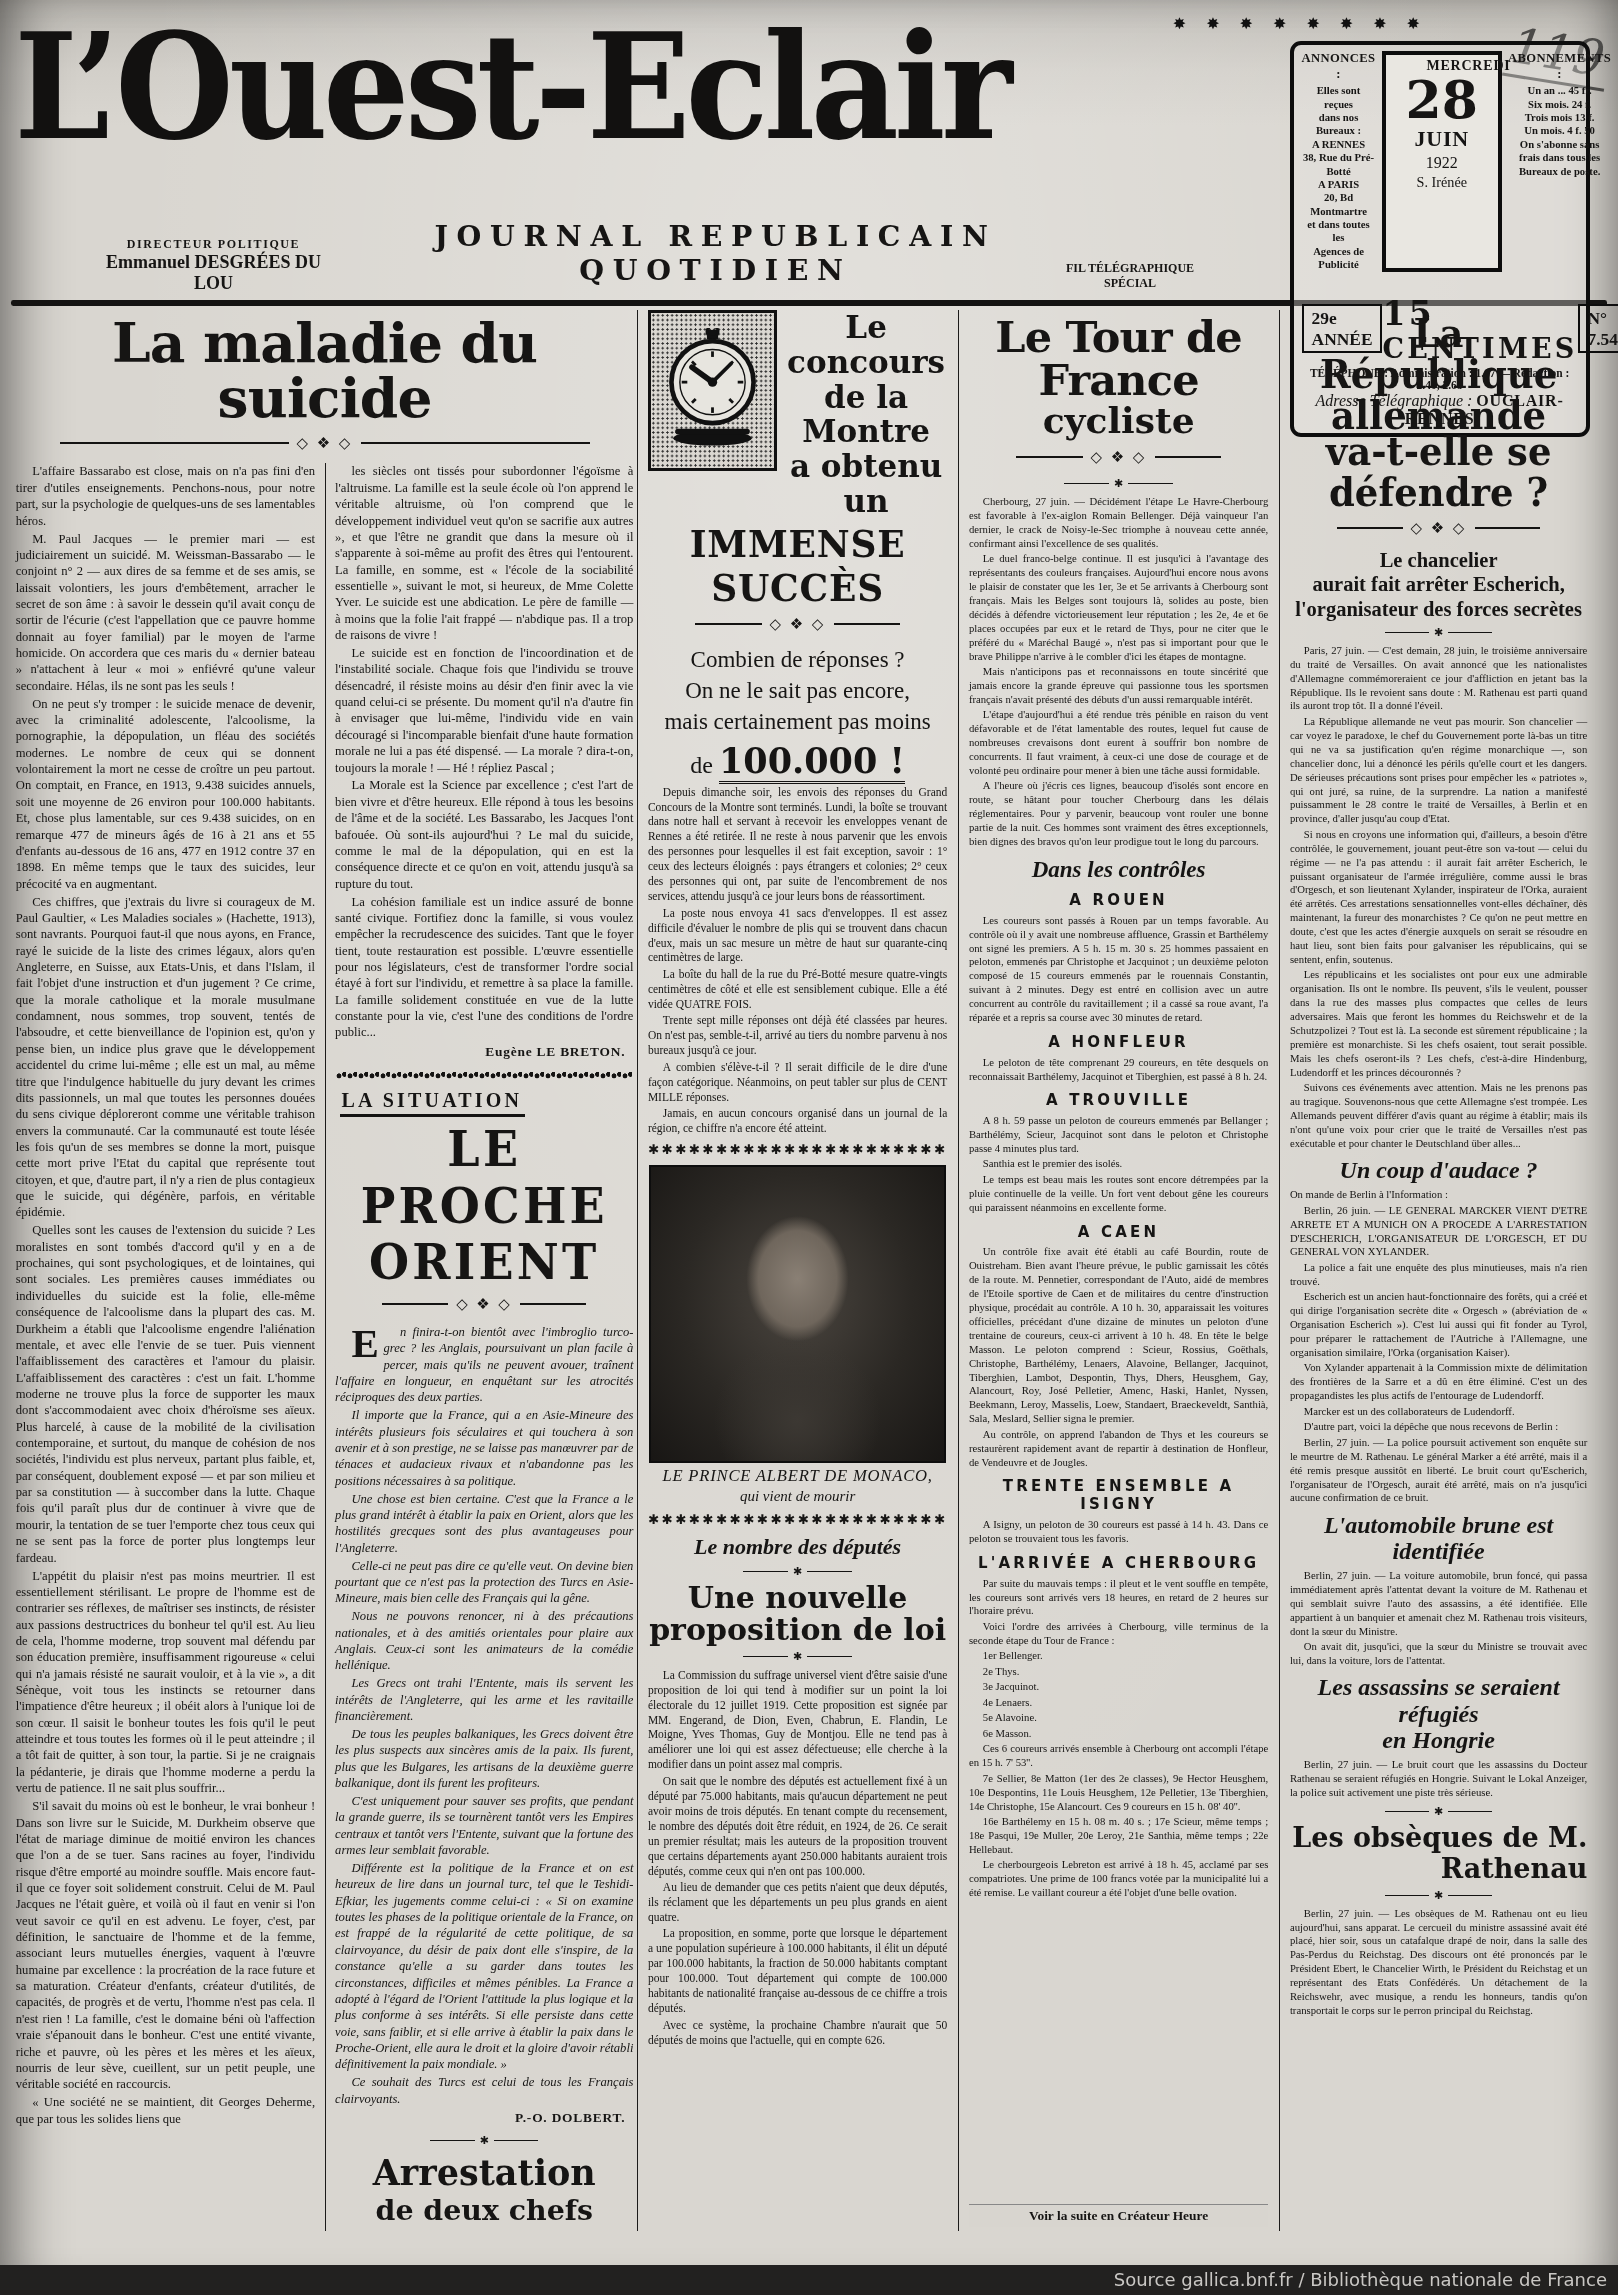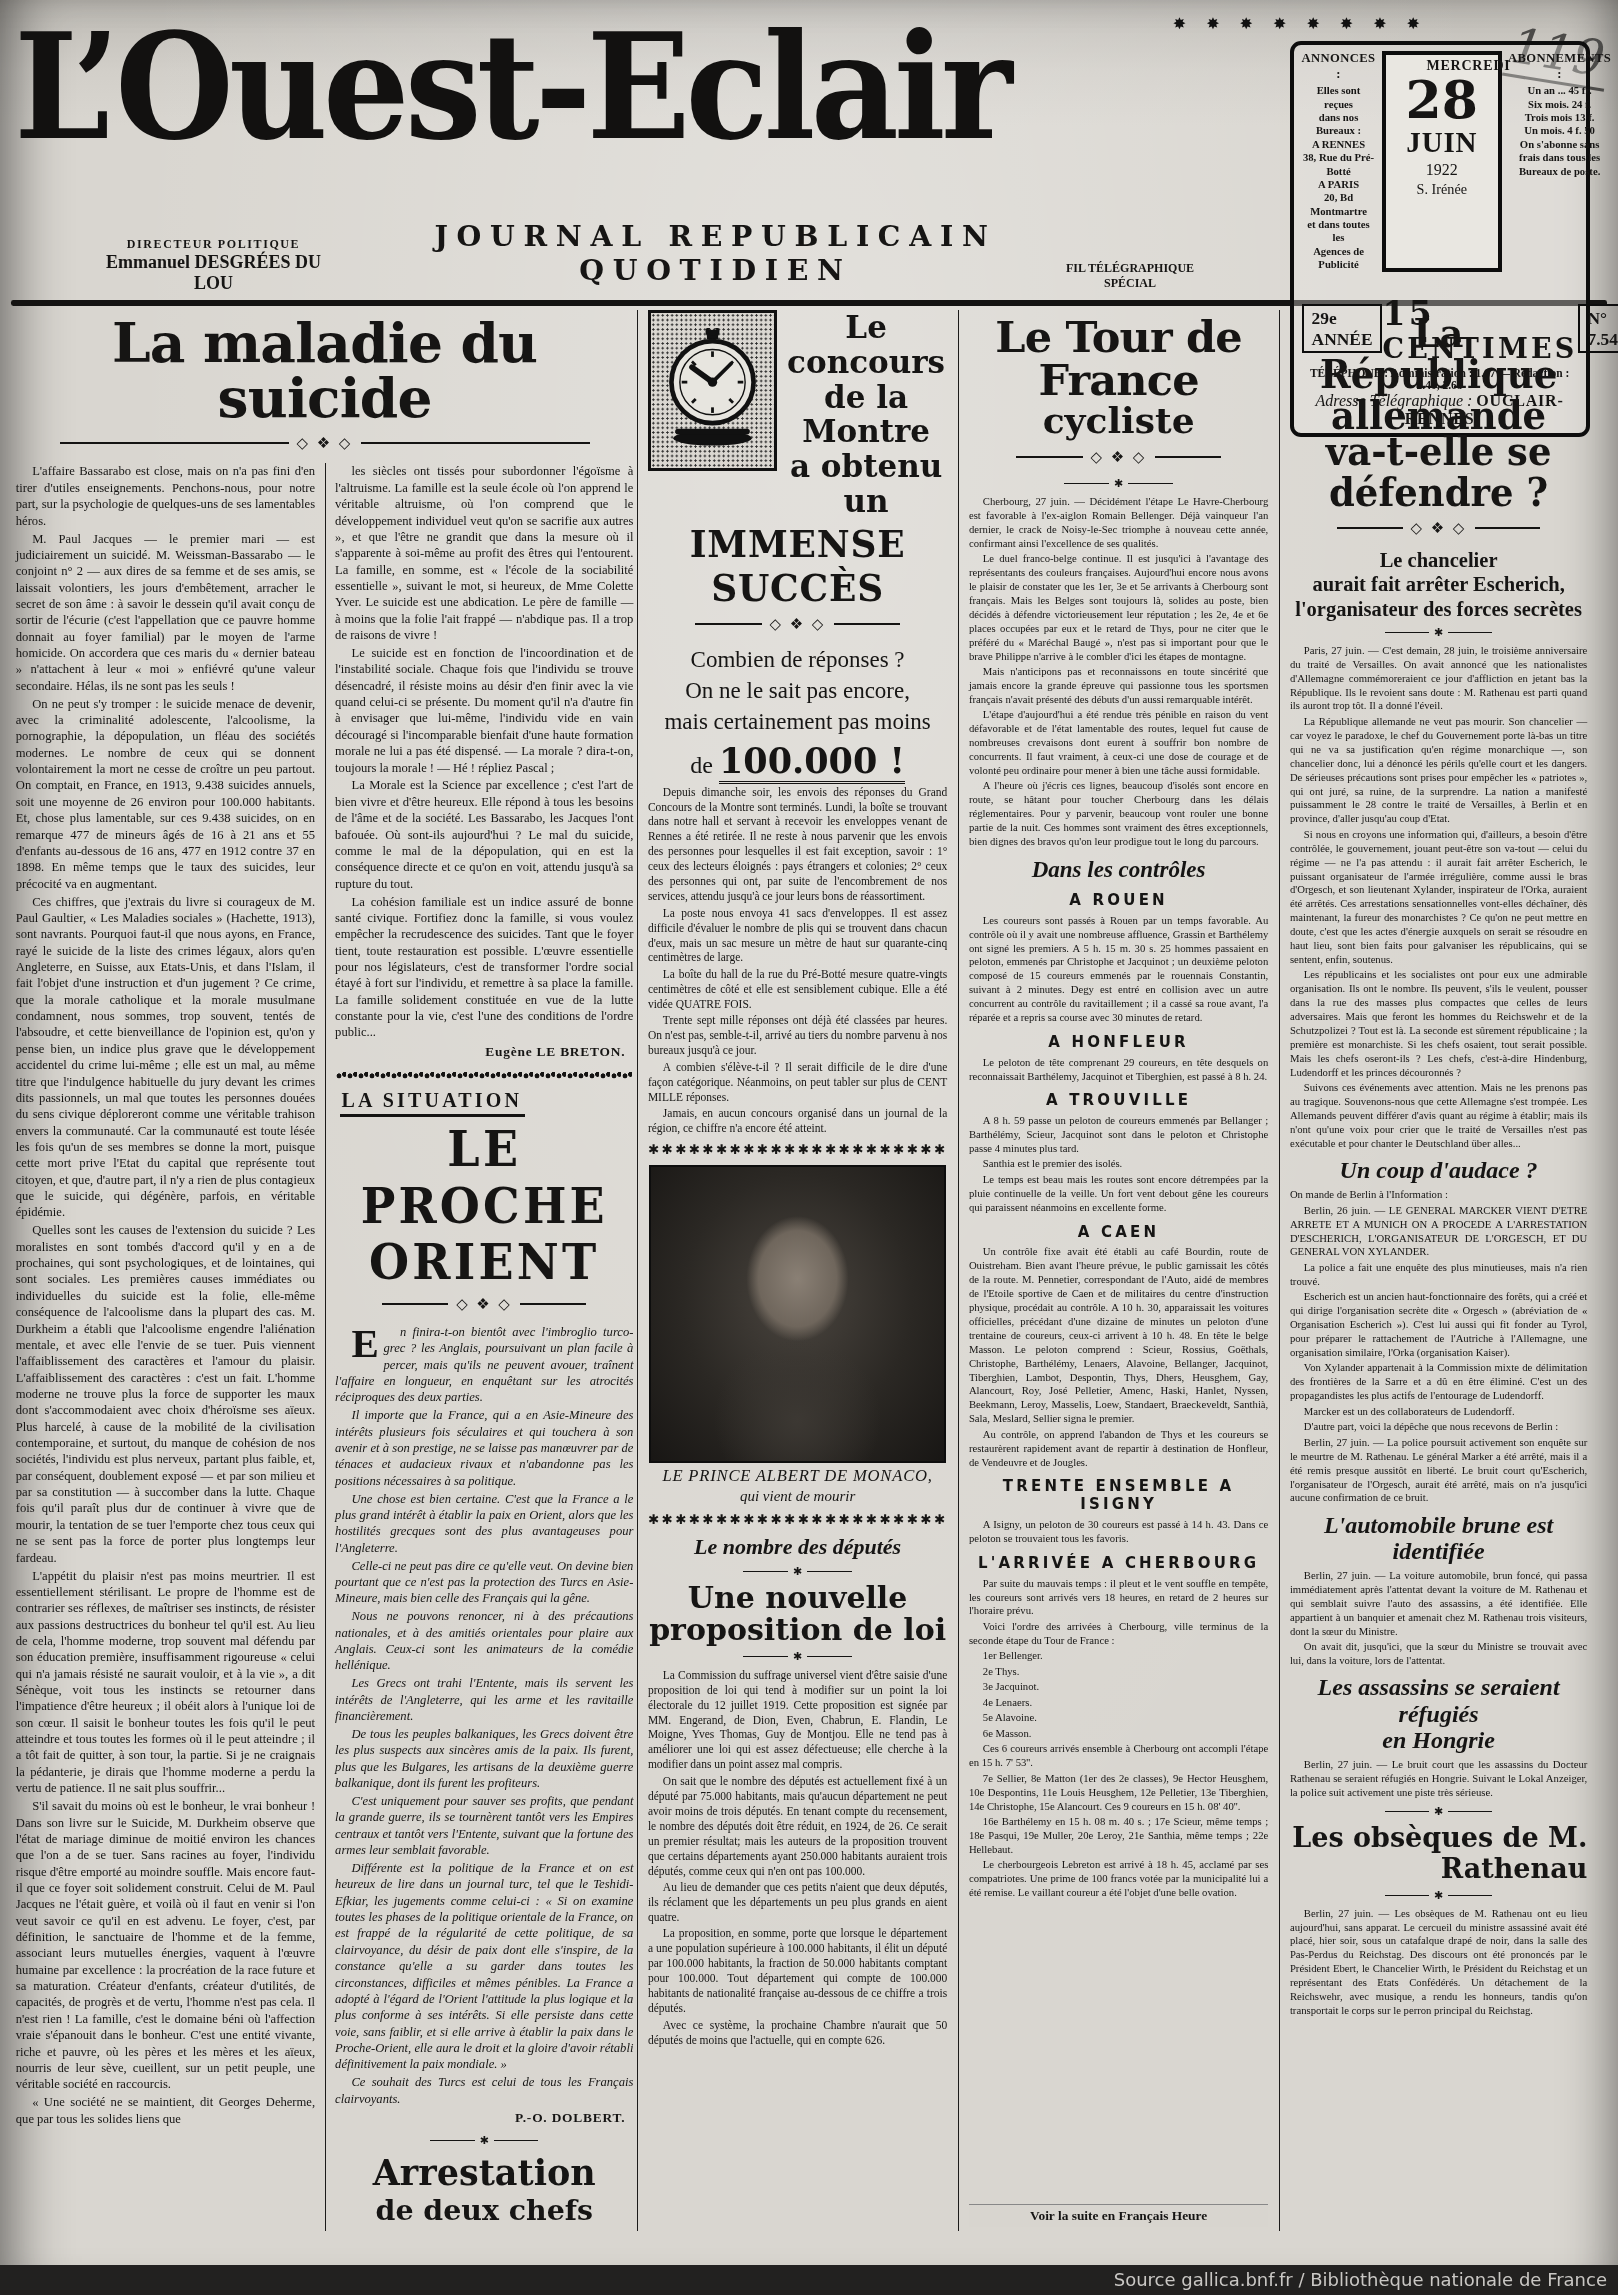--- a/index.html
+++ b/index.html
@@ -33,21 +33,21 @@
     position:absolute; right:28.4px; top:41px; width:300px;
     border:4px solid #0d0d0d; border-radius:11px; background:rgba(235,233,228,.35);
     padding:6.3px 8px 4.7px 8px; box-sizing:border-box;
   }
   .infobox .topgrid{display:flex;gap:6.3px;}
   .ib-cell{flex:1;text-align:center;font-weight:bold;font-size:10.7px;line-height:1.25;}
   .ib-title{font-size:12.6px;letter-spacing:0.4px;margin-bottom:1.6px;}
   .datebox{width:120px;border:4px solid #0d0d0d;background:#e9e7e1;text-align:center;padding:3.2px 1.6px;box-sizing:border-box;}
   .datebox .d1{font-weight:bold;font-size:14px;letter-spacing:0.8px;margin-left:39px;}
   .datebox .d2{font-weight:bold;font-size:52px;line-height:1;font-family:"DejaVu Serif",serif;}
-  .datebox .d3{font-weight:bold;font-size:29px;letter-spacing:0.8px;}
+  .datebox .d3{font-weight:bold;font-size:22px;letter-spacing:0.8px;}
   .datebox .d4{font-size:16px;margin-top:1.6px;}
   .datebox .d5{font-size:14.2px;margin-top:1.6px;}
   .badgerow{display:flex;align-items:center;justify-content:space-between;margin-top:22px;}
   .badge{border:2.4px solid #0d0d0d;padding:1.6px 8px;font-weight:bold;font-size:17.4px;}
   .price{font-weight:bold;font-size:27px;letter-spacing:3.2px;font-family:"DejaVu Serif",serif;}
   .price b{font-size:33px;}
   .phoneline{text-align:center;font-size:11.5px;font-weight:bold;margin-top:3.2px;}
   .teleline{text-align:center;font-size:16px;margin-top:1.6px;}
   .teleline .lab{font-style:italic;}
   .teleline .val{font-weight:bold;letter-spacing:0.8px;}
@@ -381,21 +381,21 @@
             <p class="para">3e Jacquinot.</p>
             <p class="para">4e Lenaers.</p>
             <p class="para">5e Alavoine.</p>
             <p class="para">6e Masson.</p>
             <p class="para">Ces 6 coureurs arrivés ensemble à Cherbourg ont accompli l'étape en 15 h. 7' 53''.</p>
             <p class="para">7e Sellier, 8e Matton (1er des 2e classes), 9e Hector Heusghem, 10e Despontins, 11e Louis Heusghem, 12e Pelletier, 13e Tiberghien, 14e Christophe, 15e Alancourt. Ces 9 coureurs en 15 h. 08' 40''.</p>
             <p class="para">16e Barthélemy en 15 h. 08 m. 40 s. ; 17e Scieur, même temps ; 18e Pasqui, 19e Muller, 20e Leroy, 21e Santhia, même temps ; 22e Hellebaut.</p>
             <p class="para">Le cherbourgeois Lebreton est arrivé à 18 h. 45, acclamé par ses compatriotes. Une prime de 100 francs votée par la municipalité lui a été remise. Le vaillant coureur a été l'objet d'une belle ovation.</p>
           </div>
       </div>
-      <div class="voir-suite">Voir la suite en Français Heure</div>
+      <div class="voir-suite">Voir la suite en Créateur Heure</div>
     </div>
 
     <div class="ncol c5">
       <div>
         <h1 class="h-all">La République allemande</h1>
         <h1 class="h-all" style="margin-top:0">va-t-elle se défendre ?</h1>
         <div class="fancy-rule">
             <span>◇ ❖ ◇</span>
           </div>
         <div class="sub3">

